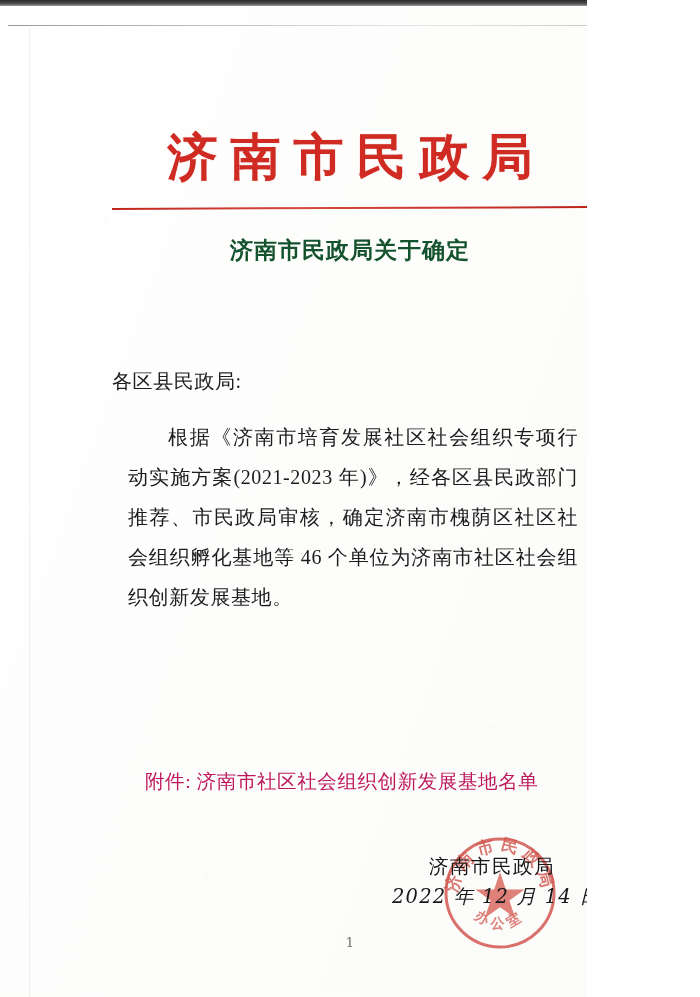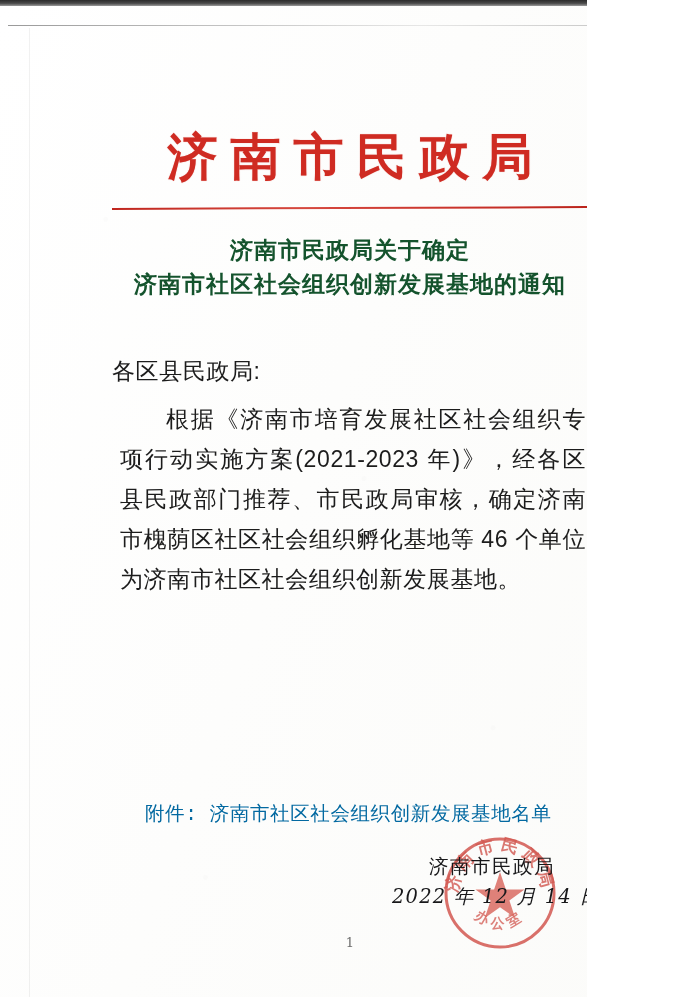--- a/index.html
+++ b/index.html
@@ -92,40 +92,40 @@
     font-weight: 700;
     color: #14532d;
     line-height: 34px;
     letter-spacing: 1px;
   }
   .doc-title div { white-space: nowrap; }
 
   
   .body-block {
     position: absolute;
-    left: 112px; top: 351px;
+    left: 112px; top: 361px;
     width: 482px;
-    font-family: Liberation Sans, sans-serif;
-    font-size: 23px;
+    font-family: Liberation Serif, serif;
+    font-size: 20px;
     color: #1c1c1c;
     line-height: 40px;
     letter-spacing: 0.6px;
     text-align: justify;
   }
   .salutation { margin: 0 0 0 0; }
   .para {
-    margin: 8px;
+    margin: 16px;
     text-indent: 2em;
   }
   .attach {
     position: absolute;
-    left: 145px; top: 800px;
-    font-family: Liberation Mono, monospace;
+    left: 145px; top: 768px;
+    font-family: Liberation Serif, serif;
     font-size: 19.5px;
-    color: #0369a1;
+    color: #be185d;
     letter-spacing: 0.6px;
     white-space: nowrap;
   }
 
   
   .seal {
     position: absolute;
     left: 441px; top: 834px;
     width: 118px; height: 118px;
     opacity: 0.82;
@@ -233,21 +233,20 @@
   <div class="scan-edge-left"></div>
   <div class="paper-noise"></div>
 
   <div class="letterhead">
     <div class="letterhead-title">济南市民政局</div>
   </div>
   <div class="letterhead-rule"></div>
 
   <div class="doc-title">
     <div>济南市民政局关于确定</div>
-    <div>济南市社区社会组织创新发展基地的通知</div>
   </div>
 
   <div class="body-block">
     <p class="salutation">各区县民政局:</p>
     <p class="para">根据《济南市培育发展社区社会组织专项行动实施方案(2021-2023 年)》，经各区县民政部门推荐、市民政局审核，确定济南市槐荫区社区社会组织孵化基地等 46 个单位为济南市社区社会组织创新发展基地。</p>
   </div>
 
   <div class="attach">附件: 济南市社区社会组织创新发展基地名单</div>
 
   <div class="seal">

